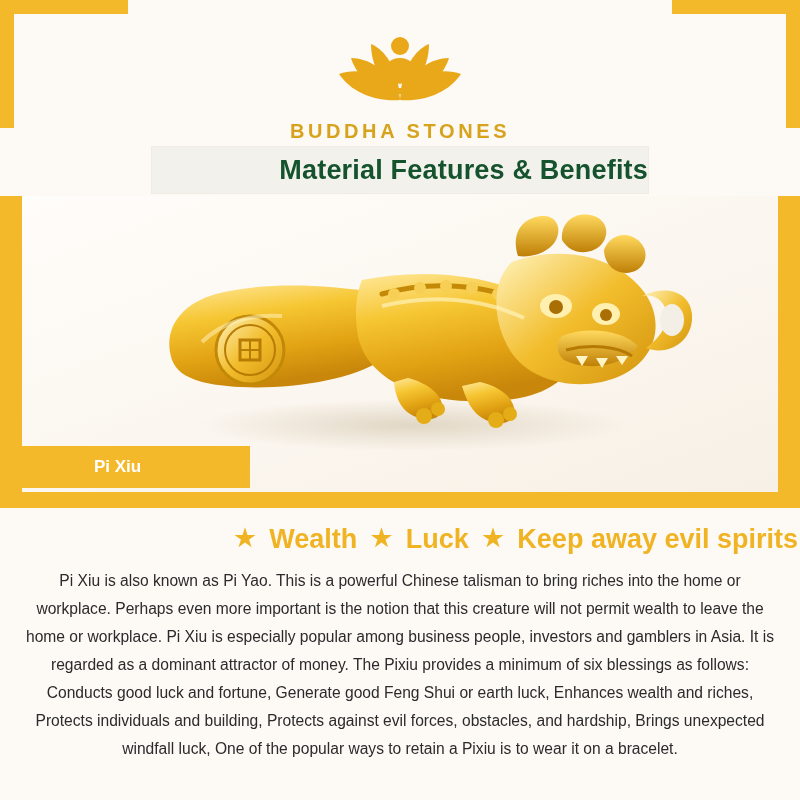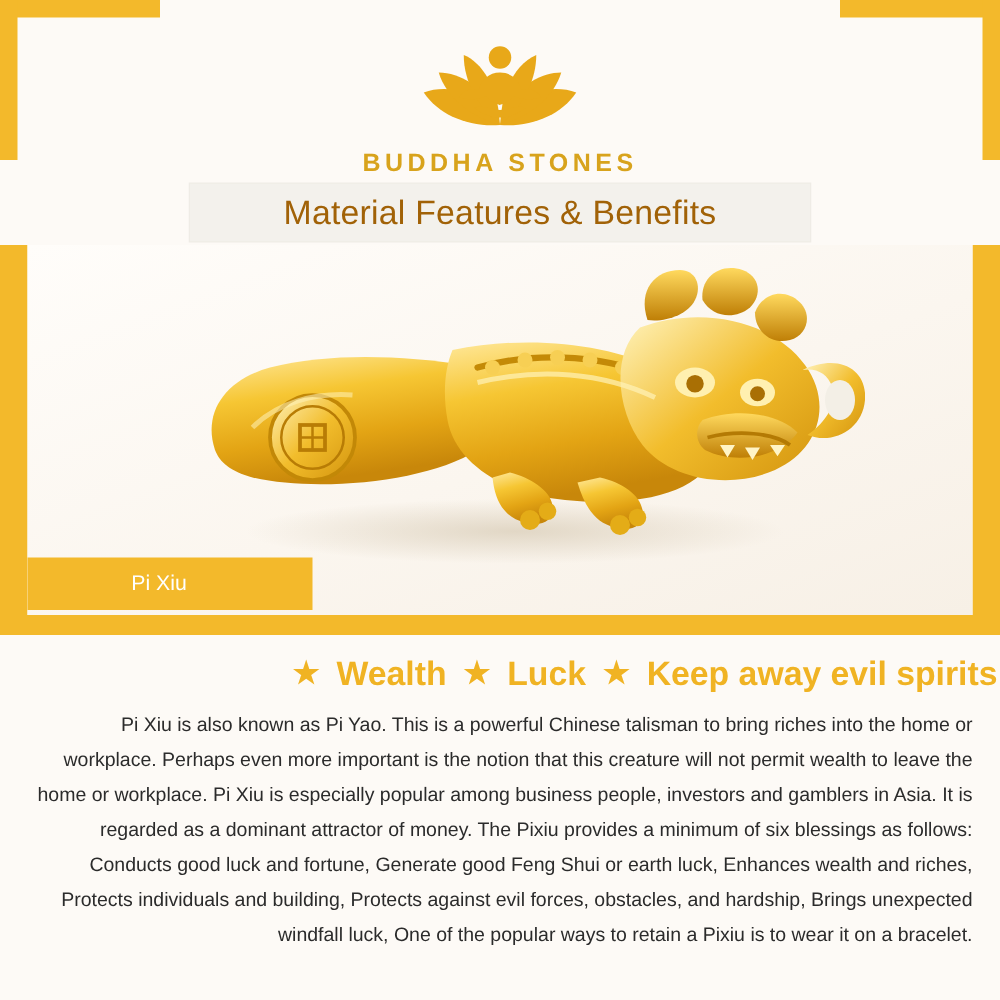--- a/index.html
+++ b/index.html
@@ -84,25 +84,25 @@
     position: absolute;
     left: 152px;
     top: 147px;
     width: 496px;
     height: 46px;
     background: #f3f1ec;
     box-shadow: 0 0 0 1px #efece6;
   }
   .title-banner .title-text {
     width: 100%;
-    text-align: center;
+    text-align: right;
     line-height: 46px;
     font-size: 27px;
-    font-weight: normal;
-    color: #a16207;
+    font-weight: bold;
+    color: #14532d;
     letter-spacing: 0.2px;
   }
 
   
   .hero {
     position: absolute;
     left: 22px;
     top: 196px;
     width: 756px;
     height: 296px;
@@ -121,25 +121,25 @@
   .label-bar {
     position: absolute;
     left: 22px;
     top: 446px;
     width: 228px;
     height: 42px;
     background: #f3b92b;
   }
   .label-bar .label-text {
     position: absolute;
-    left: 83px;
+    left: 72px;
     top: 0;
     line-height: 42px;
     font-size: 17px;
-    font-weight: normal;
+    font-weight: bold;
     color: #ffffff;
   }
 
   
   .copy {
     position: absolute;
     left: 0;
     top: 508px;
     width: 800px;
     height: 292px;
@@ -160,21 +160,21 @@
     position: relative;
     top: -2px;
   }
   .benefits .word { padding: 0 2px; }
 
   .body-text {
     margin: 12px 22px 0 22px;
     font-size: 15.6px;
     line-height: 28px;
     color: #2b2b2b;
-    text-align: right;
+    text-align: center;
   }
 </style>
 </head>
 <body>
 
 <div class="page">
 
   <div class="corner corner-tl-h"></div>
   <div class="corner corner-tl-v"></div>
   <div class="corner corner-tr-h"></div>

